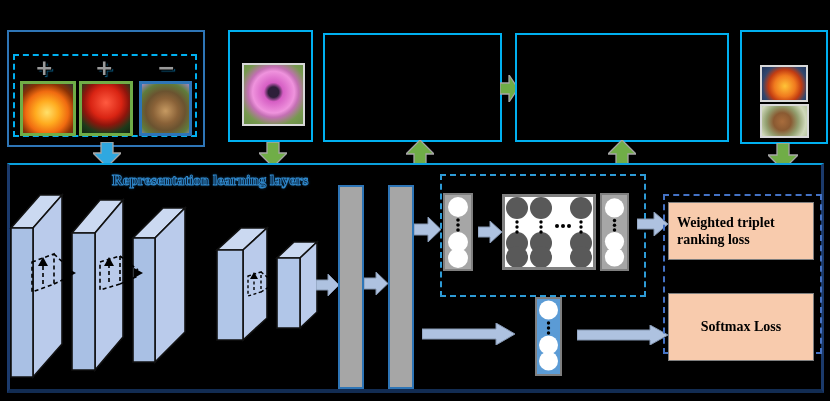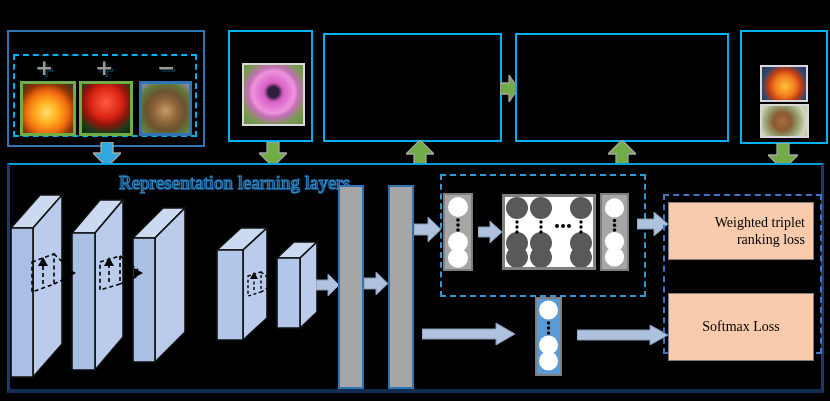--- a/index.html
+++ b/index.html
@@ -16,31 +16,31 @@
   .tile.blue{border:3px solid #2E75B6;}
   .tile.plain{border:2px solid #d8d8d8;}
   .img-orange{background:radial-gradient(circle at 48% 58%,#ffe06a 0%,#ffab1f 30%,#f06a10 55%,#8a3205 75%,#2e2e2e 100%);}
   .img-red{background:radial-gradient(circle at 50% 38%,#ff5a40 0%,#d92413 40%,#8f150c 58%,#1d3a1a 80%,#122610 100%);}
   .img-butterfly{background:radial-gradient(circle at 50% 55%,#c69a62 0%,#8a6238 35%,#6b5330 55%,#5f7c3c 78%,#9b87c4 100%);}
   .img-pink{background:radial-gradient(circle at 50% 46%,#2e1f3a 0%,#2e1f3a 12%,#d65ec4 22%,#ef93dd 48%,#c470b4 58%,#77994f 78%,#6b8f49 100%);}
   .img-tulip{background:radial-gradient(circle at 52% 58%,#ffc437 0%,#f07a1e 35%,#c23c12 55%,#31476e 75%,#22345a 100%);}
   .img-moth{background:radial-gradient(circle at 45% 52%,#a86c3c 0%,#8a5a32 30%,#93a070 55%,#cfd8ba 80%,#b9c7a2 100%);}
   #container{position:absolute;left:7px;top:163px;width:817px;height:230px;box-sizing:border-box;
              background:#000;border:3px solid #1B3A6B;border-top:2px solid #0AA0DC;border-bottom:4px solid #122C52;}
-  #title{position:absolute;left:112px;top:172px;width:230px;font-weight:400;font-size:19px;
-         color:#07182e;-webkit-text-stroke:1px #2F86C8;text-shadow:0 0 3px #1f6fae;white-space:nowrap;margin-left:7px;}
+  #title{position:absolute;left:112px;top:172px;width:230px;font-weight:700;font-size:15px;
+         color:#07182e;-webkit-text-stroke:1px #2F86C8;text-shadow:0 0 3px #1f6fae;white-space:nowrap;}
   .graybar{position:absolute;width:26px;background:#A6A6A6;border:2px solid #2E75B6;box-sizing:border-box;}
   .neurect{position:absolute;box-sizing:border-box;border:2px solid #7f7f7f;}
   #embedbox{position:absolute;left:440px;top:174px;width:206px;height:123px;
             border:2px dashed #2E9BD6;box-sizing:border-box;}
   #lossbox{position:absolute;left:663px;top:194px;width:159px;height:160px;
            border:2px dashed #4472C4;box-sizing:border-box;}
   .lossbtn{position:absolute;left:668px;width:146px;background:#F8CBAD;border:1px solid #7f7f7f;
-           box-sizing:border-box;display:flex;align-items:center;justify-content:center;text-align:right;
-           font-weight:400;font-size:14px;color:#000;line-height:1.25;padding:10px 8px;}
+           box-sizing:border-box;display:flex;align-items:center;justify-content:center;text-align:left;
+           font-weight:700;font-size:14px;color:#000;line-height:1.25;padding:10px 8px;}
 </style>
 </head>
 <body>
 
 <div id="stage">
 
   <div class="topbox" style="left:7px;top:30px;width:198px;height:117px;border-color:#2E75B6;">
     <div class="dashedinner" style="left:4px;top:22px;width:184px;height:83px;"></div>
     <span class="sign" style="left:26px;top:27px;">+</span>
     <span class="sign" style="left:86px;top:27px;">+</span>

